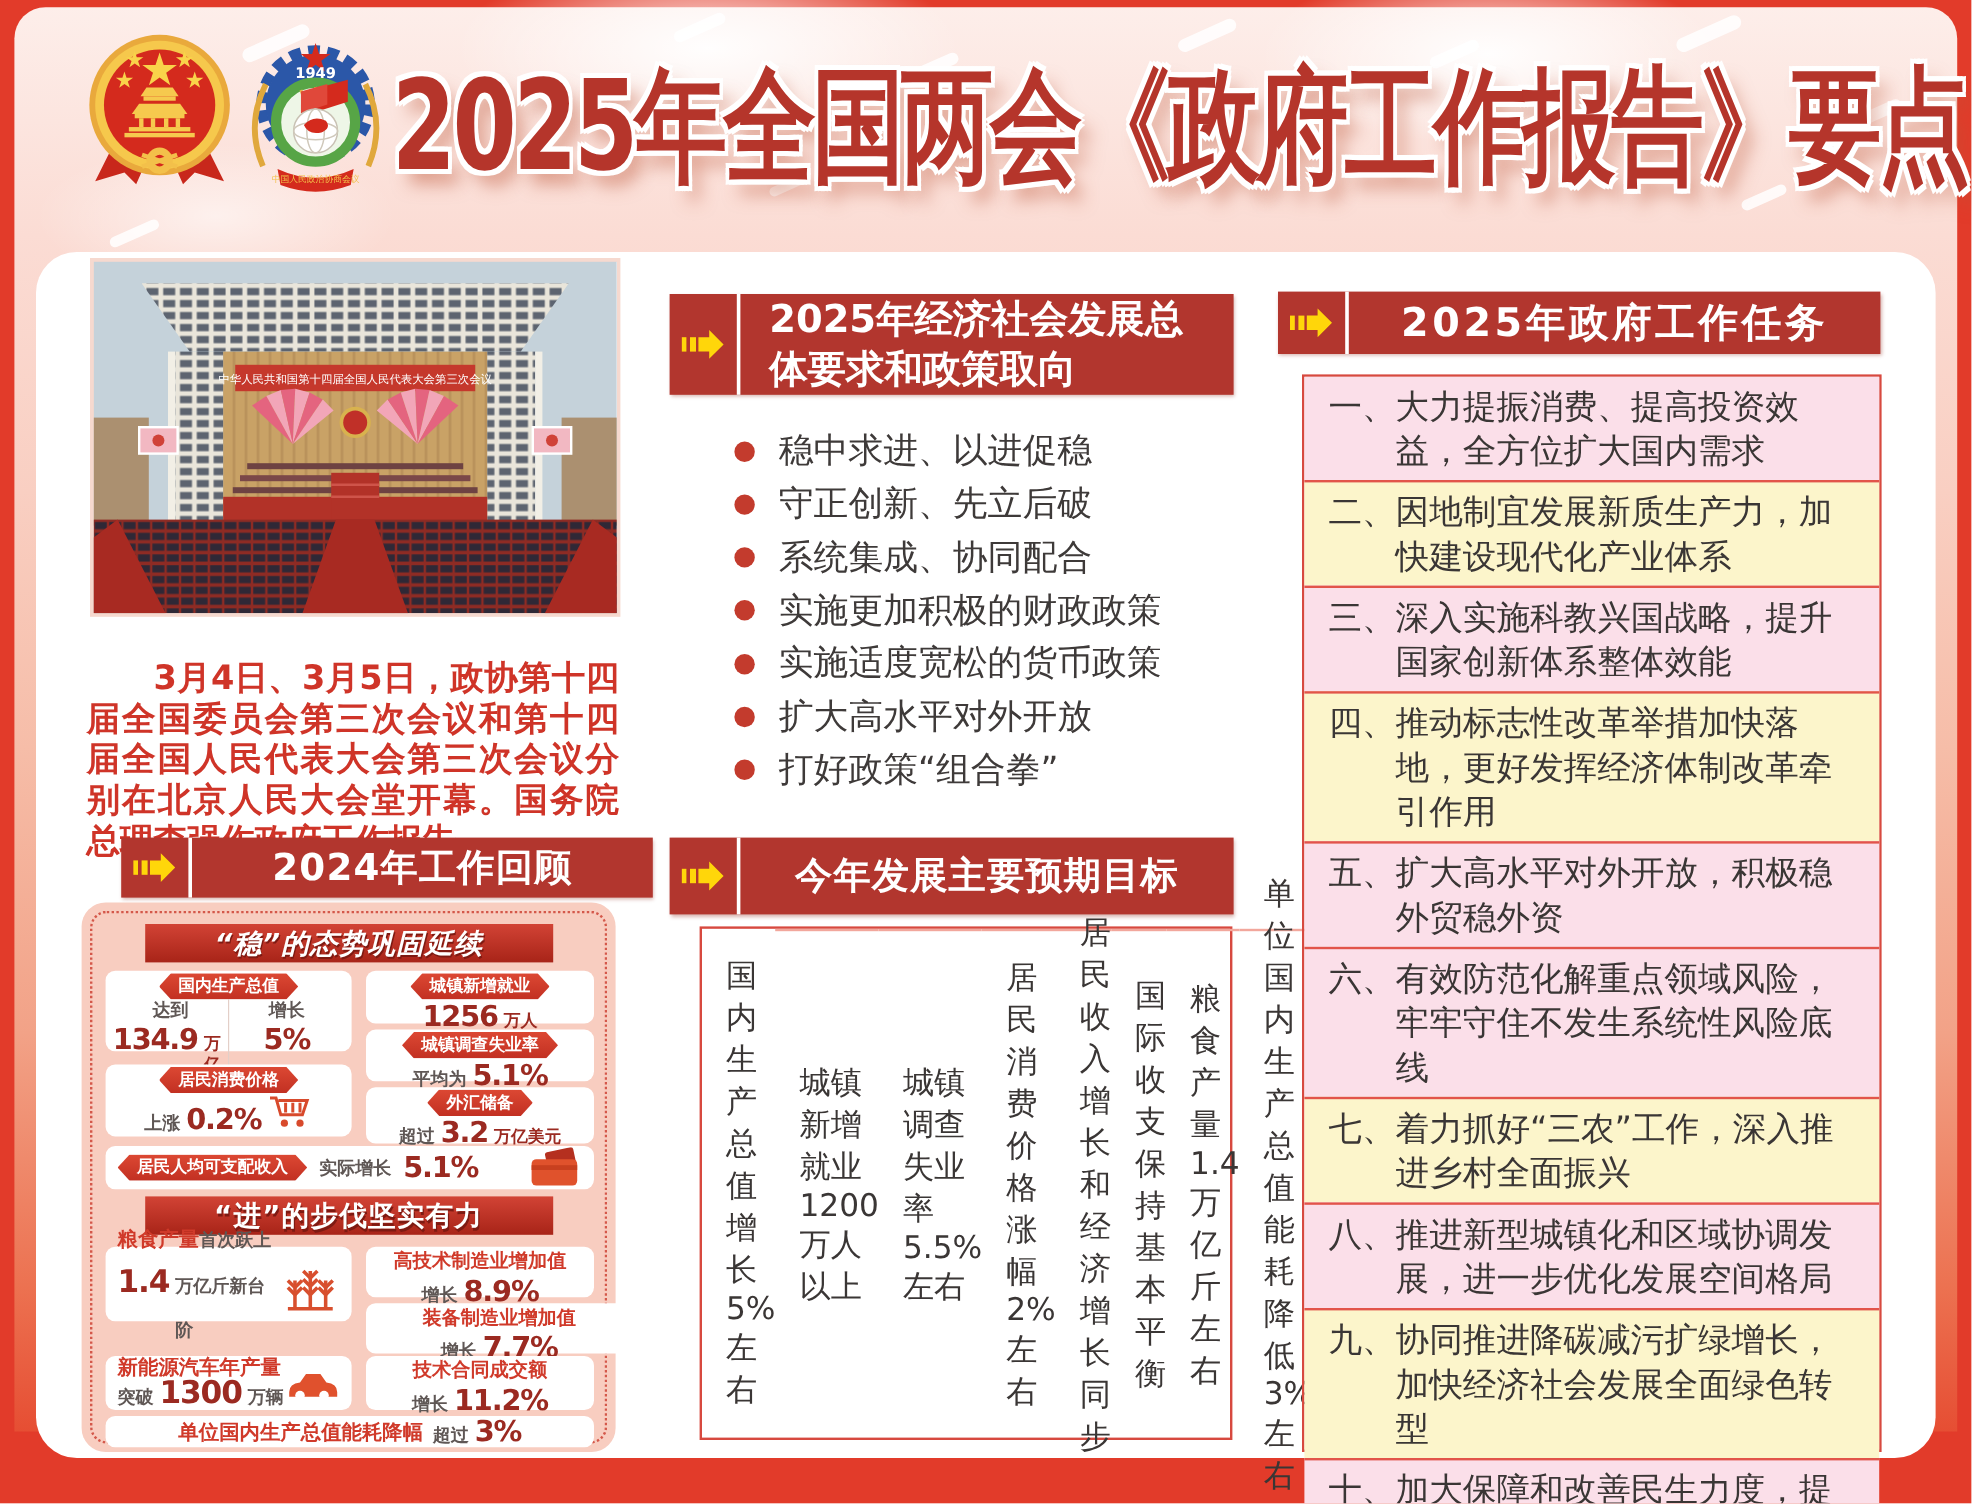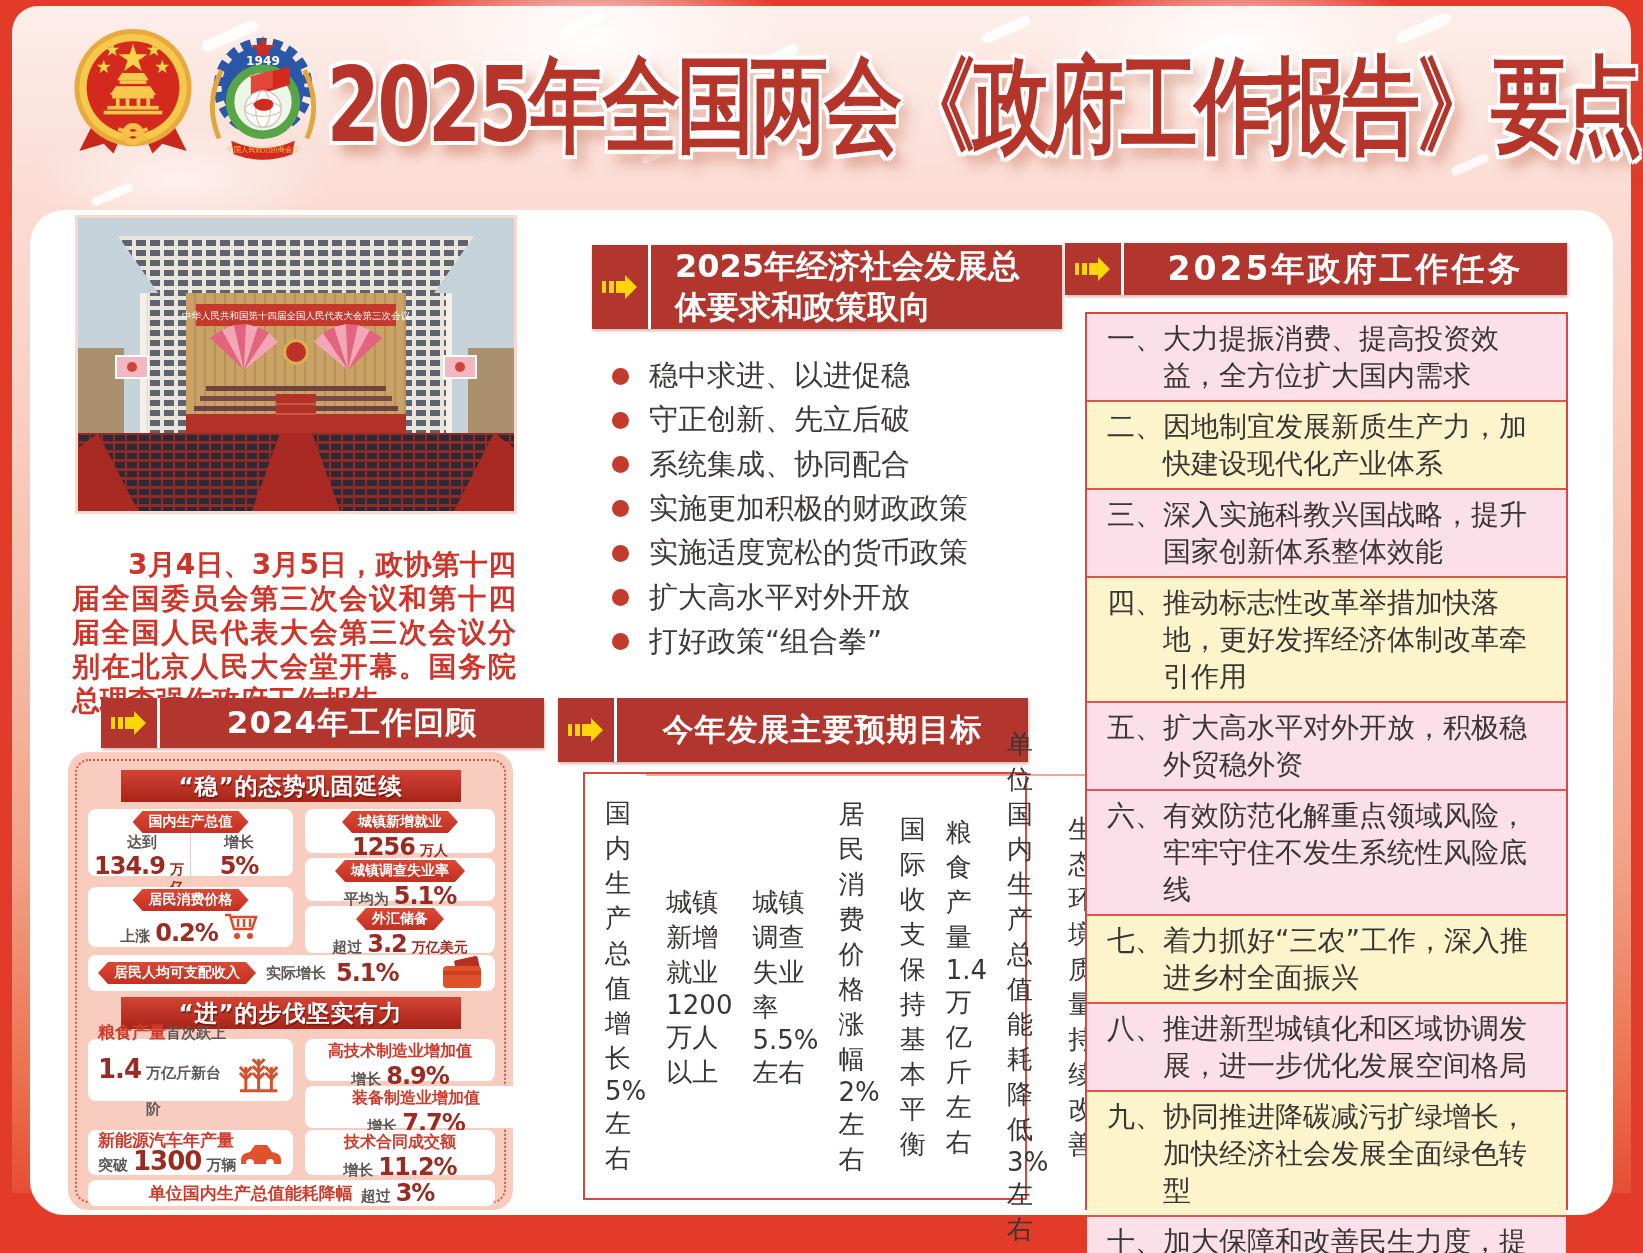--- a/index.html
+++ b/index.html
@@ -22,39 +22,39 @@
     text-shadow:4px 0 0 #fff,-4px 0 0 #fff,0 4px 0 #fff,0 -4px 0 #fff,
                 4px 4px 0 #fff,-4px -4px 0 #fff,4px -4px 0 #fff,-4px 4px 0 #fff,
                 12px 12px 16px rgba(190,85,55,.5);}
 
   
   .sec-bar{position:absolute;background:#b2362e;display:flex;align-items:stretch;color:#fff;box-shadow:1px 2px 3px rgba(140,40,25,.35);}
   .arrow-cell{flex:0 0 56px;border-right:3px solid #fff;display:flex;align-items:center;justify-content:center;}
   .sec-label{flex:1;display:flex;align-items:center;justify-content:center;font-weight:bold;letter-spacing:1px;}
   #bar-review{left:70px;top:698px;width:443px;height:50px;margin-left:31px;}
   #bar-review .sec-label{font-size:31px;}
-  #bar-policy{left:592px;top:245px;width:470px;height:84px;}
+  #bar-policy{left:558px;top:245px;width:470px;height:84px;}
   #bar-policy .sec-label{justify-content:flex-start;padding:0 40px 0 24px;font-size:32px;line-height:41px;letter-spacing:0;}
   #bar-targets{left:558px;top:698px;width:470px;height:64px;}
   #bar-targets .sec-label{font-size:31px;}
   #bar-tasks{left:1065px;top:243px;width:502px;height:52px;}
   #bar-tasks .sec-label{font-size:33px;letter-spacing:3px;}
 
   
   .photo{position:absolute;left:78px;top:218px;width:436px;height:293px;box-shadow:0 0 0 3px #f6d9cf;}
   .intro{position:absolute;left:72px;top:520px;width:444px;font-size:28px;line-height:34px;font-weight:bold;
          color:#cf3428;text-align:justify;text-indent:2em;}
 
   .stats{position:absolute;left:68px;top:752px;width:445px;height:458px;background:#f8cdc0;border-radius:20px;}
   .stats::before{content:"";position:absolute;inset:7px;border:2px dotted #d4584a;border-radius:14px;pointer-events:none;}
   .stats-header{position:absolute;left:50%;transform:translateX(-50%);width:340px;height:32px;
                 background:linear-gradient(180deg,#d24335,#a82418);color:#fff;font-weight:bold;font-size:23px;
                 display:flex;align-items:center;justify-content:center;letter-spacing:1px;
                 text-shadow:1px 2px 0 #7e1a12;}
-  #stable-h{top:18px;}
+  #stable-h{top:18px;font-style:italic;}
   #progress-h{top:245px;}
   .scard{position:absolute;background:#fff;border-radius:8px;display:flex;flex-direction:column;
          align-items:center;justify-content:space-evenly;padding:2px 6px;box-sizing:border-box;}
   .hex{background:linear-gradient(180deg,#dc4833,#c23022);color:#fff;font-size:14px;font-weight:bold;
        padding:2px 16px;white-space:nowrap;
        clip-path:polygon(10px 0,calc(100% - 10px) 0,100% 50%,calc(100% - 10px) 100%,10px 100%,0 50%);}
   .mini{font-size:15px;color:#5f5755;font-weight:bold;}
   .big{font-size:24px;font-weight:bold;color:#9b2a21;letter-spacing:-1px;}
   .unit{font-size:14px;font-weight:bold;color:#9b2a21;}
   .rlabel{font-size:17px;font-weight:bold;color:#d03a2a;white-space:nowrap;}
@@ -462,20 +462,21 @@
         </svg>
     </span>
     <span class="sec-label">今年发展主要预期目标</span>
   </div>
 
   <div class="targets">
     <div class="target-row">国内生产总值增长5%左右</div>
     <div class="target-row">城镇新增就业1200万人以上</div>
     <div class="target-row">城镇调查失业率5.5%左右</div>
     <div class="target-row">居民消费价格涨幅2%左右</div>
+    <div class="target-row">居民收入增长和经济增长同步</div>
     <div class="target-row">国际收支保持基本平衡</div>
     <div class="target-row">粮食产量1.4万亿斤左右</div>
     <div class="target-row">单位国内生产总值能耗降低3%左右</div>
     <div class="target-row">生态环境质量持续改善</div>
   </div>
 
   <div class="sec-bar" id="bar-tasks">
     <span class="arrow-cell">
       <svg width="36" height="30" viewBox="0 0 36 30">
           <g fill="#ffd60a">

